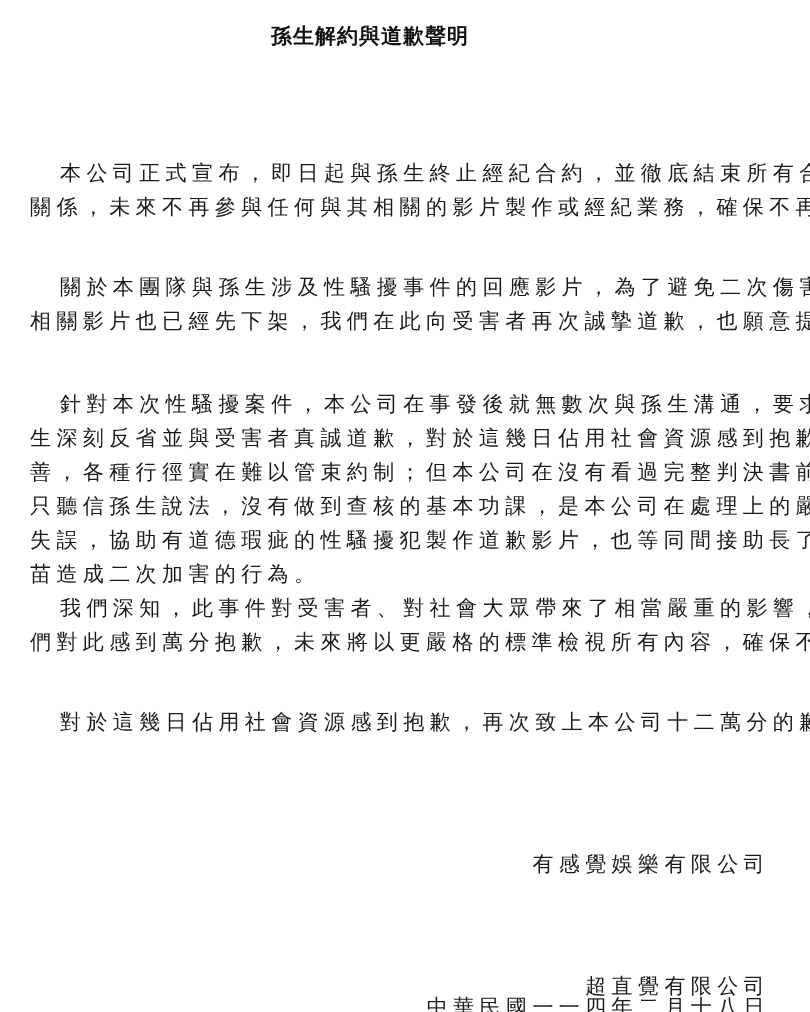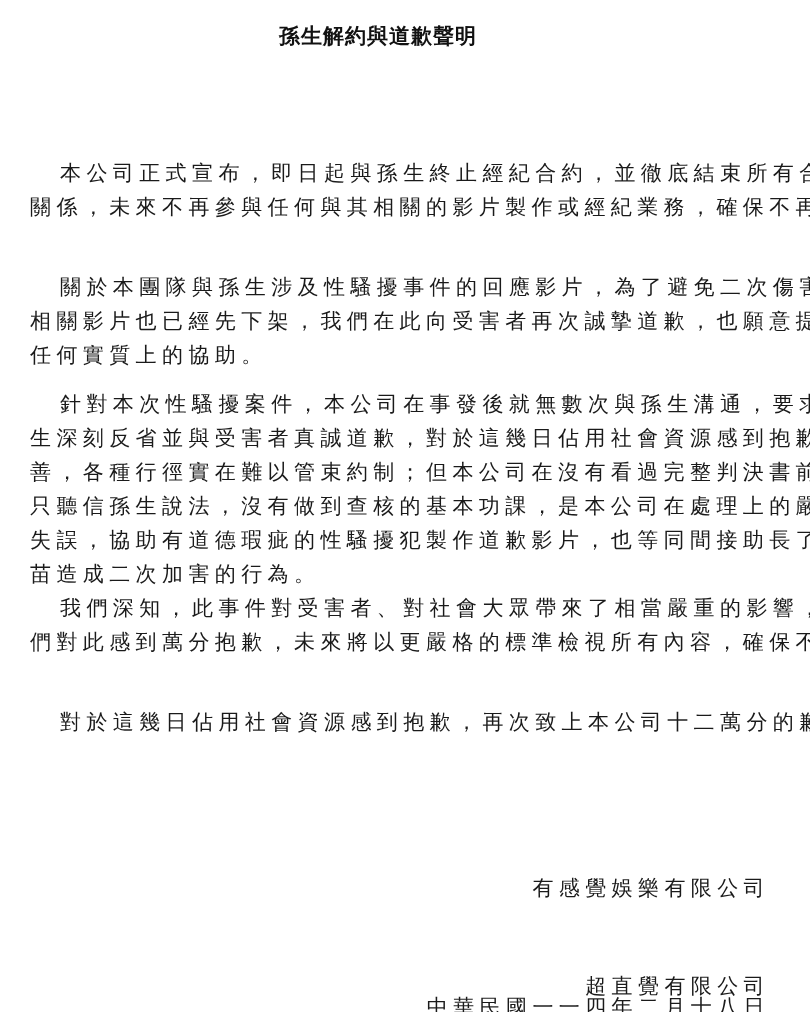--- a/index.html
+++ b/index.html
@@ -11,21 +11,21 @@
       width: 810px;
       height: 1012px;
       position: relative;
       overflow: hidden;
       color: #1a1a1a;
       font-family: "DejaVu Serif", "Liberation Serif", serif;
     }
     .title {
       position: absolute;
       top: 22px;
-      left: 8px;
+      left: 0;
       width: 740px;
       text-align: center;
       font-size: 21px;
       font-weight: bold;
       letter-spacing: 1px;
       color: #111;
     }
     .para {
       position: absolute;
       left: 30px;
@@ -57,36 +57,35 @@
 <div class="title">孫生解約與道歉聲明</div>
 
 <div class="para" style="top:156px;">
   <span class="line first">本公司正式宣布，即日起與孫生終止經紀合約，並徹底結束所有合作</span>
   <span class="line">關係，未來不再參與任何與其相關的影片製作或經紀業務，確保不再發</span>
 </div>
 
 <div class="para" style="top:270px;">
   <span class="line first">關於本團隊與孫生涉及性騷擾事件的回應影片，為了避免二次傷害，</span>
   <span class="line">相關影片也已經先下架，我們在此向受害者再次誠摯道歉，也願意提供</span>
-  <span class="line">任何實質上的協助。</span>
 </div>
 
 <div class="para" style="top:387px;">
   <span class="line first">針對本次性騷擾案件，本公司在事發後就無數次與孫生溝通，要求孫</span>
   <span class="line">生深刻反省並與受害者真誠道歉，對於這幾日佔用社會資源感到抱歉</span>
   <span class="line">善，各種行徑實在難以管束約制；但本公司在沒有看過完整判決書前，</span>
   <span class="line">只聽信孫生說法，沒有做到查核的基本功課，是本公司在處理上的嚴重</span>
   <span class="line">失誤，協助有道德瑕疵的性騷擾犯製作道歉影片，也等同間接助長了火</span>
   <span class="line">苗造成二次加害的行為。</span>
 </div>
 
 <div class="para" style="top:591px;">
   <span class="line first">我們深知，此事件對受害者、對社會大眾帶來了相當嚴重的影響，我</span>
   <span class="line">們對此感到萬分抱歉，未來將以更嚴格的標準檢視所有內容，確保不再</span>
 </div>
 
 <div class="para" style="top:705px;">
   <span class="line first">對於這幾日佔用社會資源感到抱歉，再次致上本公司十二萬分的歉</span>
 </div>
 
-<div class="sig" style="top:874px;">有感覺娛樂有限公司</div>
+<div class="sig" style="top:850px;">有感覺娛樂有限公司</div>
 <div class="sig" style="top:972px;">超直覺有限公司</div>
 <div class="sig" style="top:993px;">中華民國一一四年二月十八日</div>
 
 </body></html>

